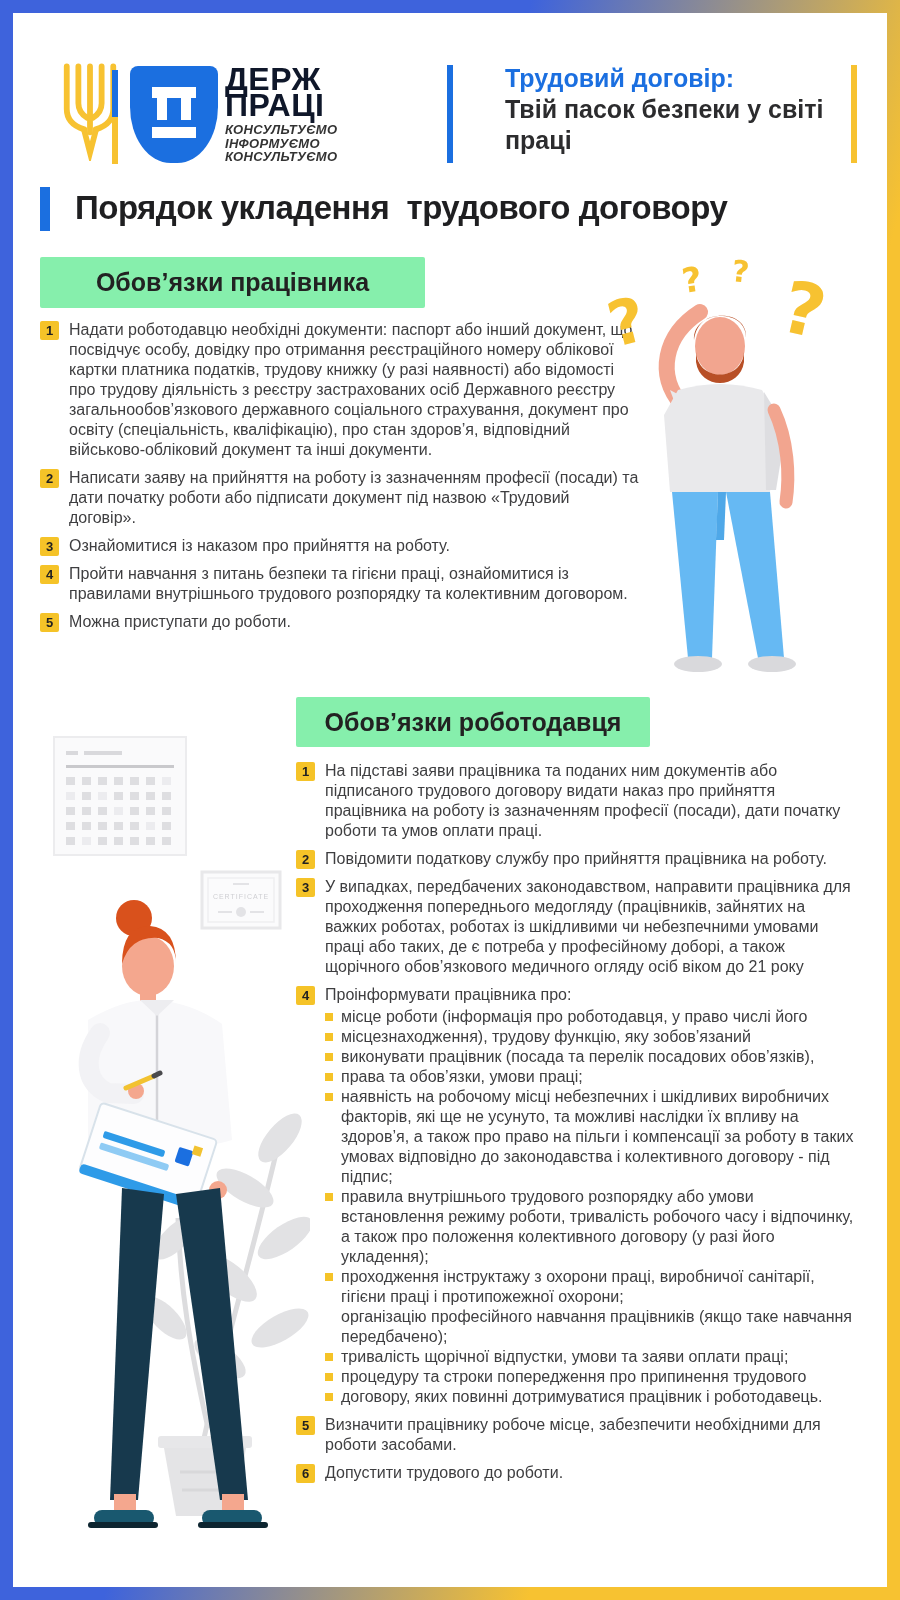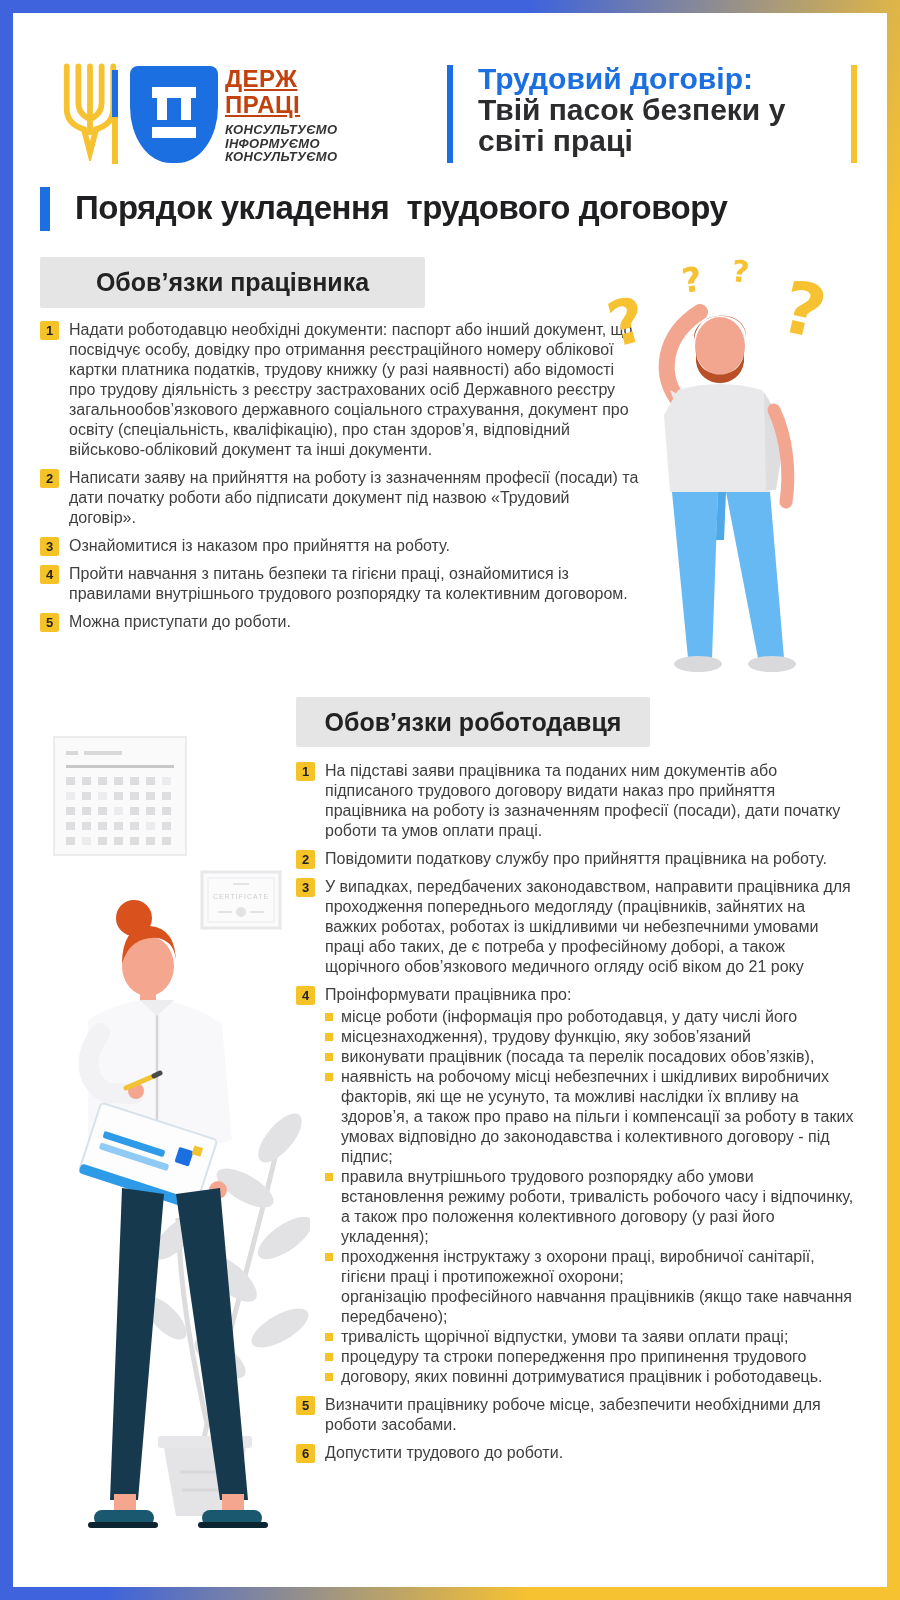--- a/index.html
+++ b/index.html
@@ -7,37 +7,37 @@
   .poster{position:relative;width:900px;height:1600px;overflow:hidden;
           background:linear-gradient(105deg,#3E63DC 0%,#3E63DC 40%,#F7C231 72%);}
   .card{position:absolute;left:13px;top:13px;right:13px;bottom:13px;background:#ffffff;}
 
   
   .trident{position:absolute;left:46px;top:48px;}
   .logo-divider{position:absolute;left:99px;top:57px;width:6px;height:94px;
                 background:linear-gradient(to bottom,#1B6FE0 0 50%,#F7C231 50% 100%);}
   .shield{position:absolute;left:117px;top:53px;width:88px;height:97px;background:#1B6FE0;
           border-radius:8px 8px 46% 46% / 8px 8px 58% 58%;}
-  .org-name{position:absolute;left:212px;top:53px;color:#c2410c;font-weight:800;
-            font-size:24px;line-height:26px;letter-spacing:.5px;text-decoration:underline;}
+  .org-name{position:absolute;left:212px;top:53px;color:#0f172a;font-weight:800;
+            font-size:32px;line-height:26px;letter-spacing:.5px;}
   .org-tagline{position:absolute;left:212px;top:110px;color:#333;font-weight:700;
                font-size:13px;line-height:13.5px;letter-spacing:.3px;font-style:italic;}
   .slogan-bar-blue{position:absolute;left:434px;top:52px;width:6px;height:98px;background:#1B6FE0;}
-  .slogan{position:absolute;left:465px;top:50px;width:372px;font-weight:800;font-size:30px;line-height:31px;}
+  .slogan{position:absolute;left:492px;top:50px;width:372px;font-weight:800;font-size:25px;line-height:31px;}
   .slogan .hl{color:#1B6FE0;display:block;}
   .slogan .rest{color:#2c2c2e;display:block;}
   .slogan-bar-yellow{position:absolute;left:838px;top:52px;width:6px;height:98px;background:#F7C231;}
 
   
   .title-bar{position:absolute;left:27px;top:174px;width:10px;height:44px;background:#1B6FE0;}
   .page-title{position:absolute;left:54px;top:173px;width:800px;color:#1f1f21;font-weight:800;
               font-size:33px;line-height:44px;letter-spacing:-.5px;white-space:pre-wrap;margin-left:8px;}
 
   
-  .badge{position:absolute;background:#e5e5e5;color:#222;display:flex;align-items:center;
+  .badge{position:absolute;background:#86efac;color:#222;display:flex;align-items:center;
          justify-content:center;font-weight:800;font-size:25px;border-radius:2px;}
   .badge.b1{left:27px;top:244px;width:385px;height:51px;}
   .badge.b2{left:283px;top:684px;width:354px;height:50px;}
 
   
   .list{position:absolute;color:#3e3e40;font-size:16px;line-height:20px;font-weight:500;}
   .list.l1{left:27px;top:307px;width:600px;}
   .list.l2{left:283px;top:748px;width:560px;}
   .item{display:grid;grid-template-columns:19px 1fr;column-gap:10px;margin-bottom:8px;}
   .num{width:19px;height:19px;background:#F5C328;color:#222;font-size:13px;font-weight:800;
@@ -180,29 +180,33 @@
             <div>У випадках, передбачених законодавством, направити працівника для проходження попереднього медогляду (працівників, зайнятих на важких роботах, роботах із шкідливими чи небезпечними умовами праці або таких, де є потреба у професійному доборі, а також щорічного обов’язкового медичного огляду осіб віком до 21 року</div>
           </div>
         </div>
         <div class="item">
           <span class="num">4</span>
           <div>
             <div>Проінформувати працівника про:</div>
             <div class="subs">
               <div class="sub">
                 <span class="sq"></span>
-                <span>місце роботи (інформація про роботодавця, у дату числі його</span>
+                <span>місце роботи (інформація про роботодавця, у право числі його</span>
               </div>
               <div class="sub">
                 <span class="sq"></span>
                 <span>місцезнаходження), трудову функцію, яку зобов’язаний</span>
               </div>
               <div class="sub">
                 <span class="sq"></span>
                 <span>виконувати працівник (посада та перелік посадових обов’язків),</span>
+              </div>
+              <div class="sub">
+                <span class="sq"></span>
+                <span>права та обов’язки, умови праці;</span>
               </div>
               <div class="sub">
                 <span class="sq"></span>
                 <span>наявність на робочому місці небезпечних і шкідливих виробничих факторів, які ще не усунуто, та можливі наслідки їх впливу на здоров’я, а також про право на пільги і компенсації за роботу в таких умовах відповідно до законодавства і колективного договору - під підпис;</span>
               </div>
               <div class="sub">
                 <span class="sq"></span>
                 <span>правила внутрішнього трудового розпорядку або умови встановлення режиму роботи, тривалість робочого часу і відпочинку, а також про положення колективного договору (у разі його укладення);</span>
               </div>
               <div class="sub">

